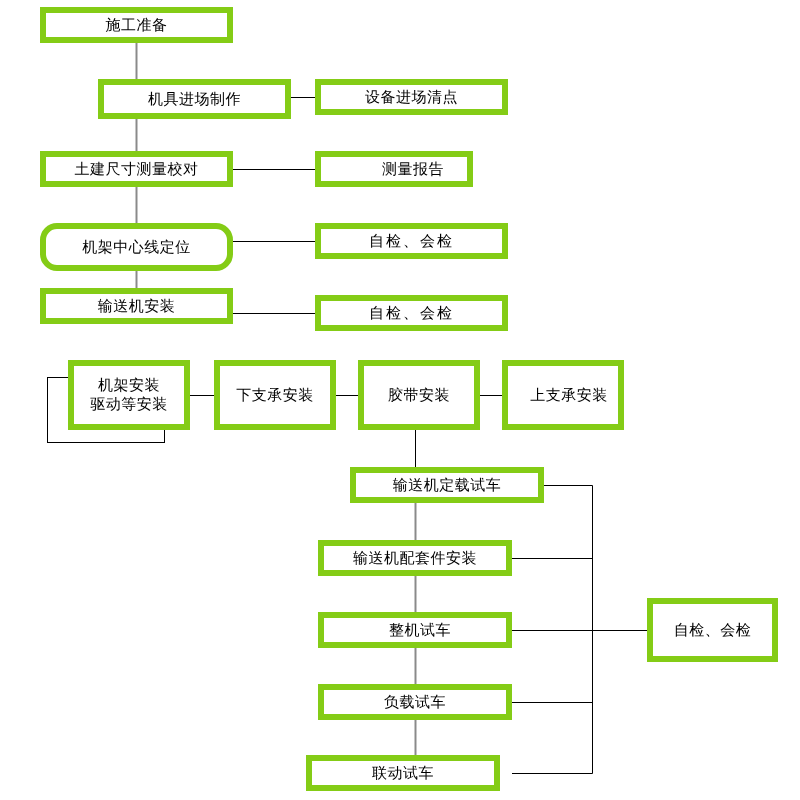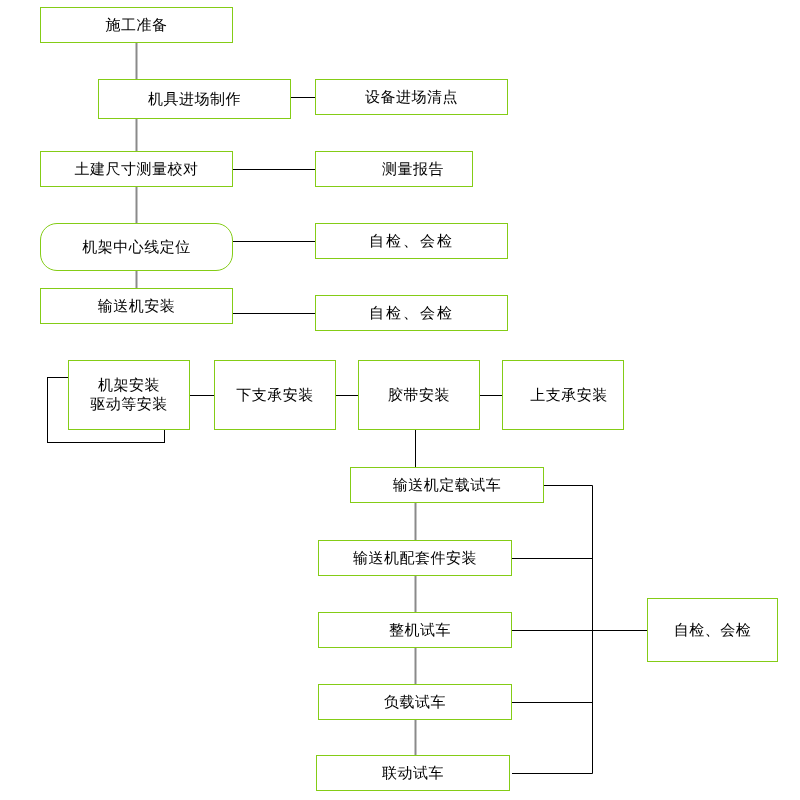--- a/index.html
+++ b/index.html
@@ -8,21 +8,21 @@
     font-family:"DejaVu Sans","Liberation Sans",sans-serif;
     width:800px;height:800px;position:relative;overflow:hidden;
     -webkit-font-smoothing:antialiased;
   }
   #canvas{position:absolute;left:0;top:0;width:800px;height:800px;}
 
   
   .node{
     position:absolute;
     box-sizing:border-box;
-    border:1px solid #84cc16;
+    border:6px solid #84cc16;
     background:#ffffff;
     display:flex;
     align-items:center;
     justify-content:center;
     text-align:center;
     color:#000000;
     font-size:15px;
     line-height:1.25;
     letter-spacing:0.5px;
     white-space:pre-line;
@@ -109,17 +109,17 @@
   <div class="node" style="left:502px;top:360px;width:122px;height:70px;padding-left:12px;">上支承安装</div>
 
   <div class="node" style="left:318px;top:467px;width:194px;height:36px;margin-left:32px;">输送机定载试车</div>
 
   <div class="node" style="left:318px;top:540px;width:194px;height:36px;">输送机配套件安装</div>
 
   <div class="node" style="left:318px;top:612px;width:194px;height:36px;padding-left:10px;">整机试车</div>
 
   <div class="node" style="left:318px;top:684px;width:194px;height:36px;">负载试车</div>
 
-  <div class="node" style="left:316px;top:755px;width:194px;height:36px;">联动试车</div>
+  <div class="node" style="left:306px;top:755px;width:194px;height:36px;">联动试车</div>
 
   <div class="node" style="left:647px;top:598px;width:131px;height:64px;">自检、会检</div>
 
 </div>
 
 </body></html>

